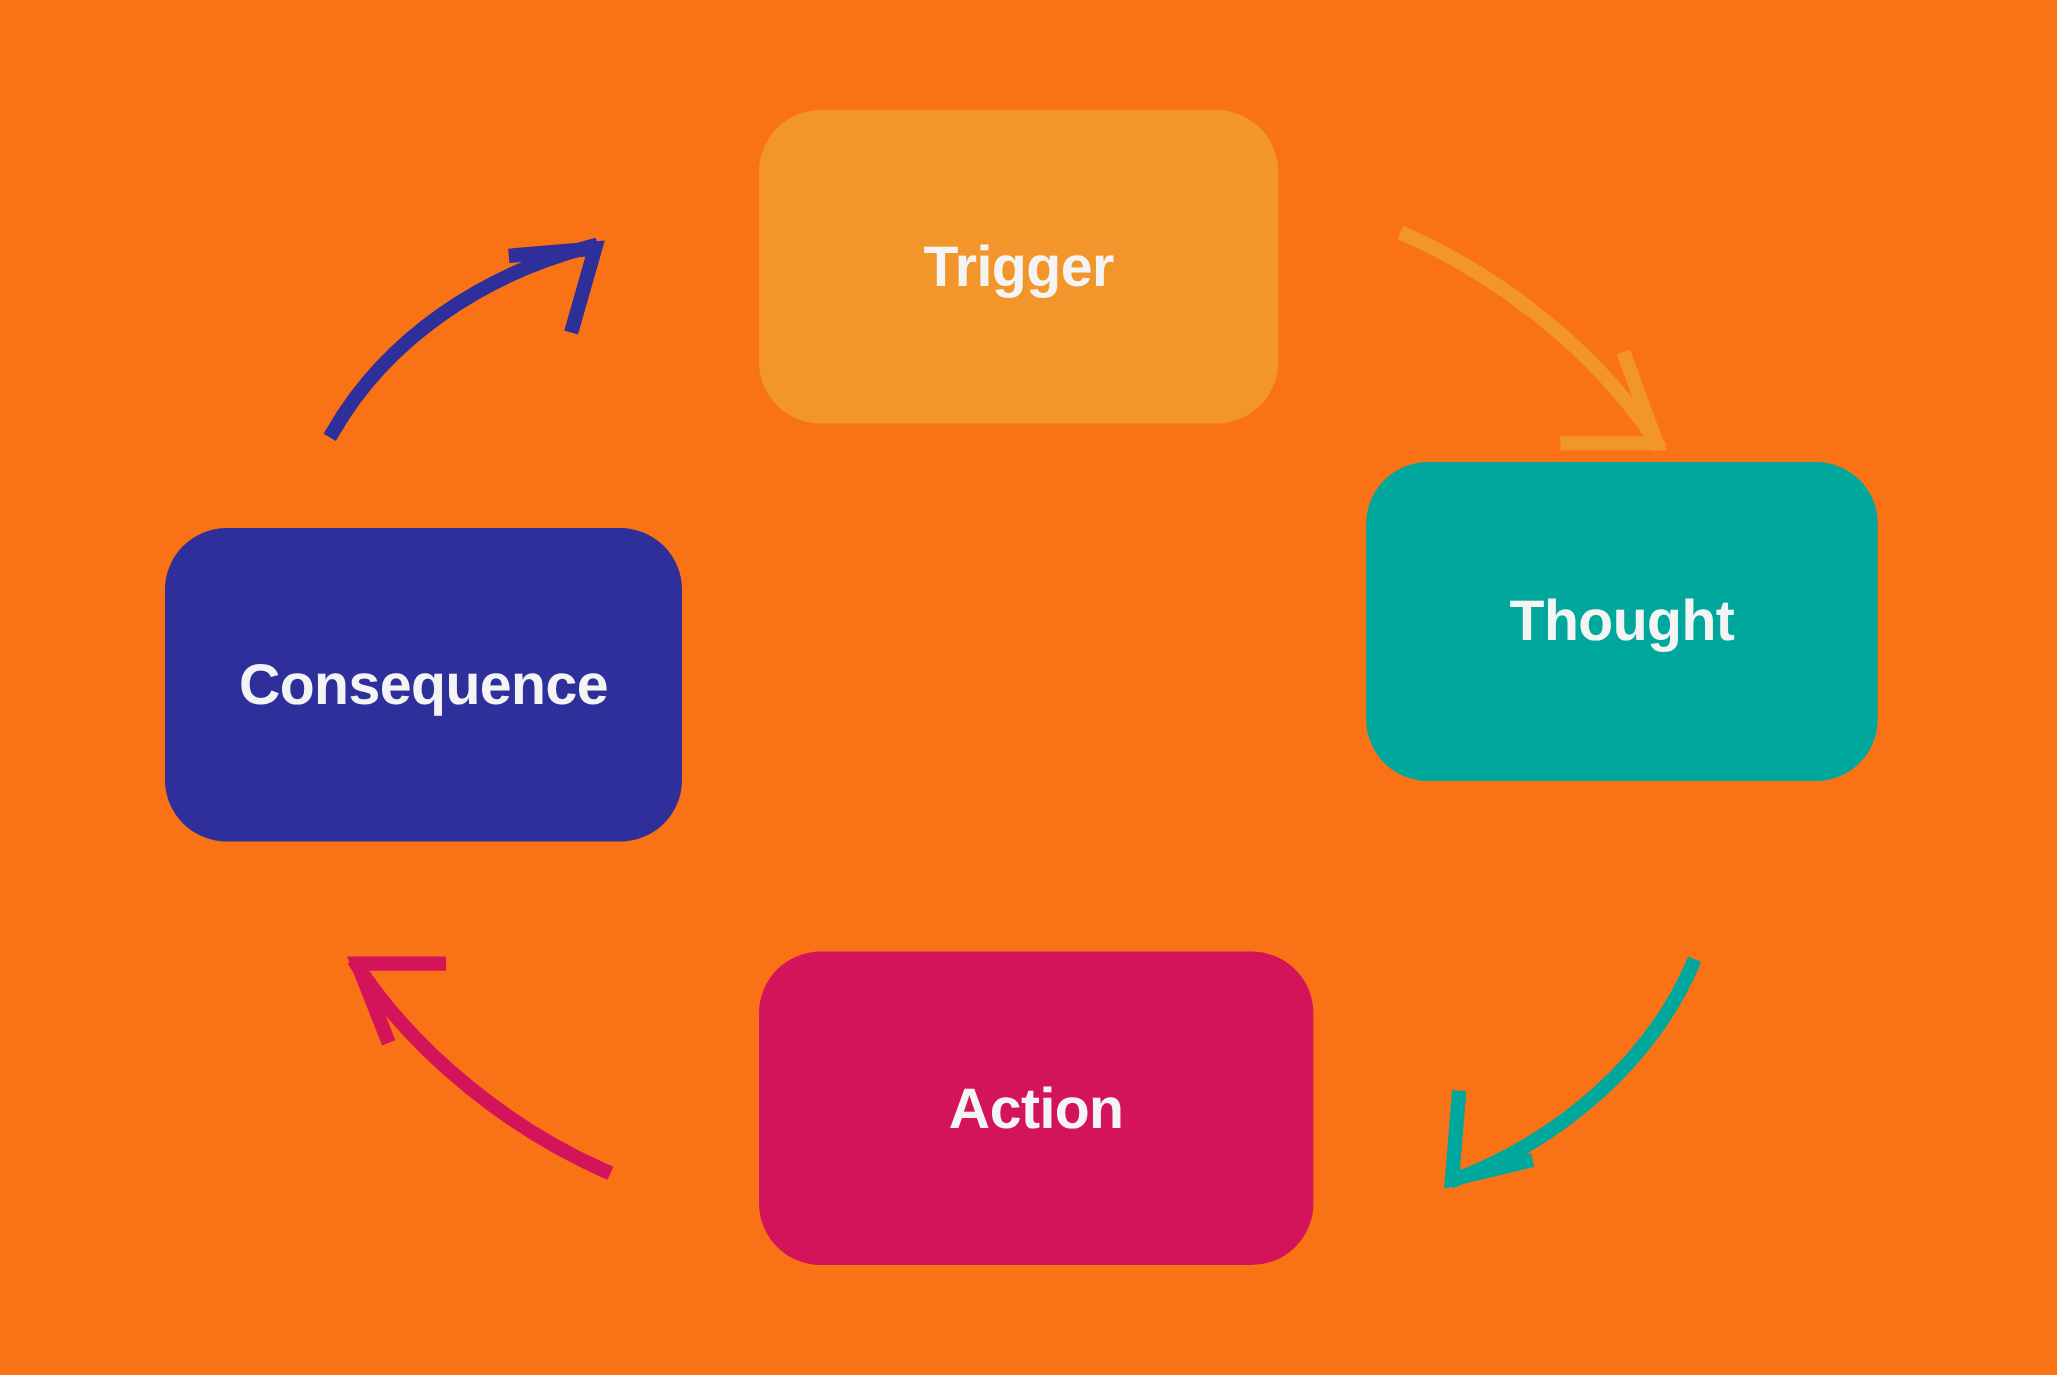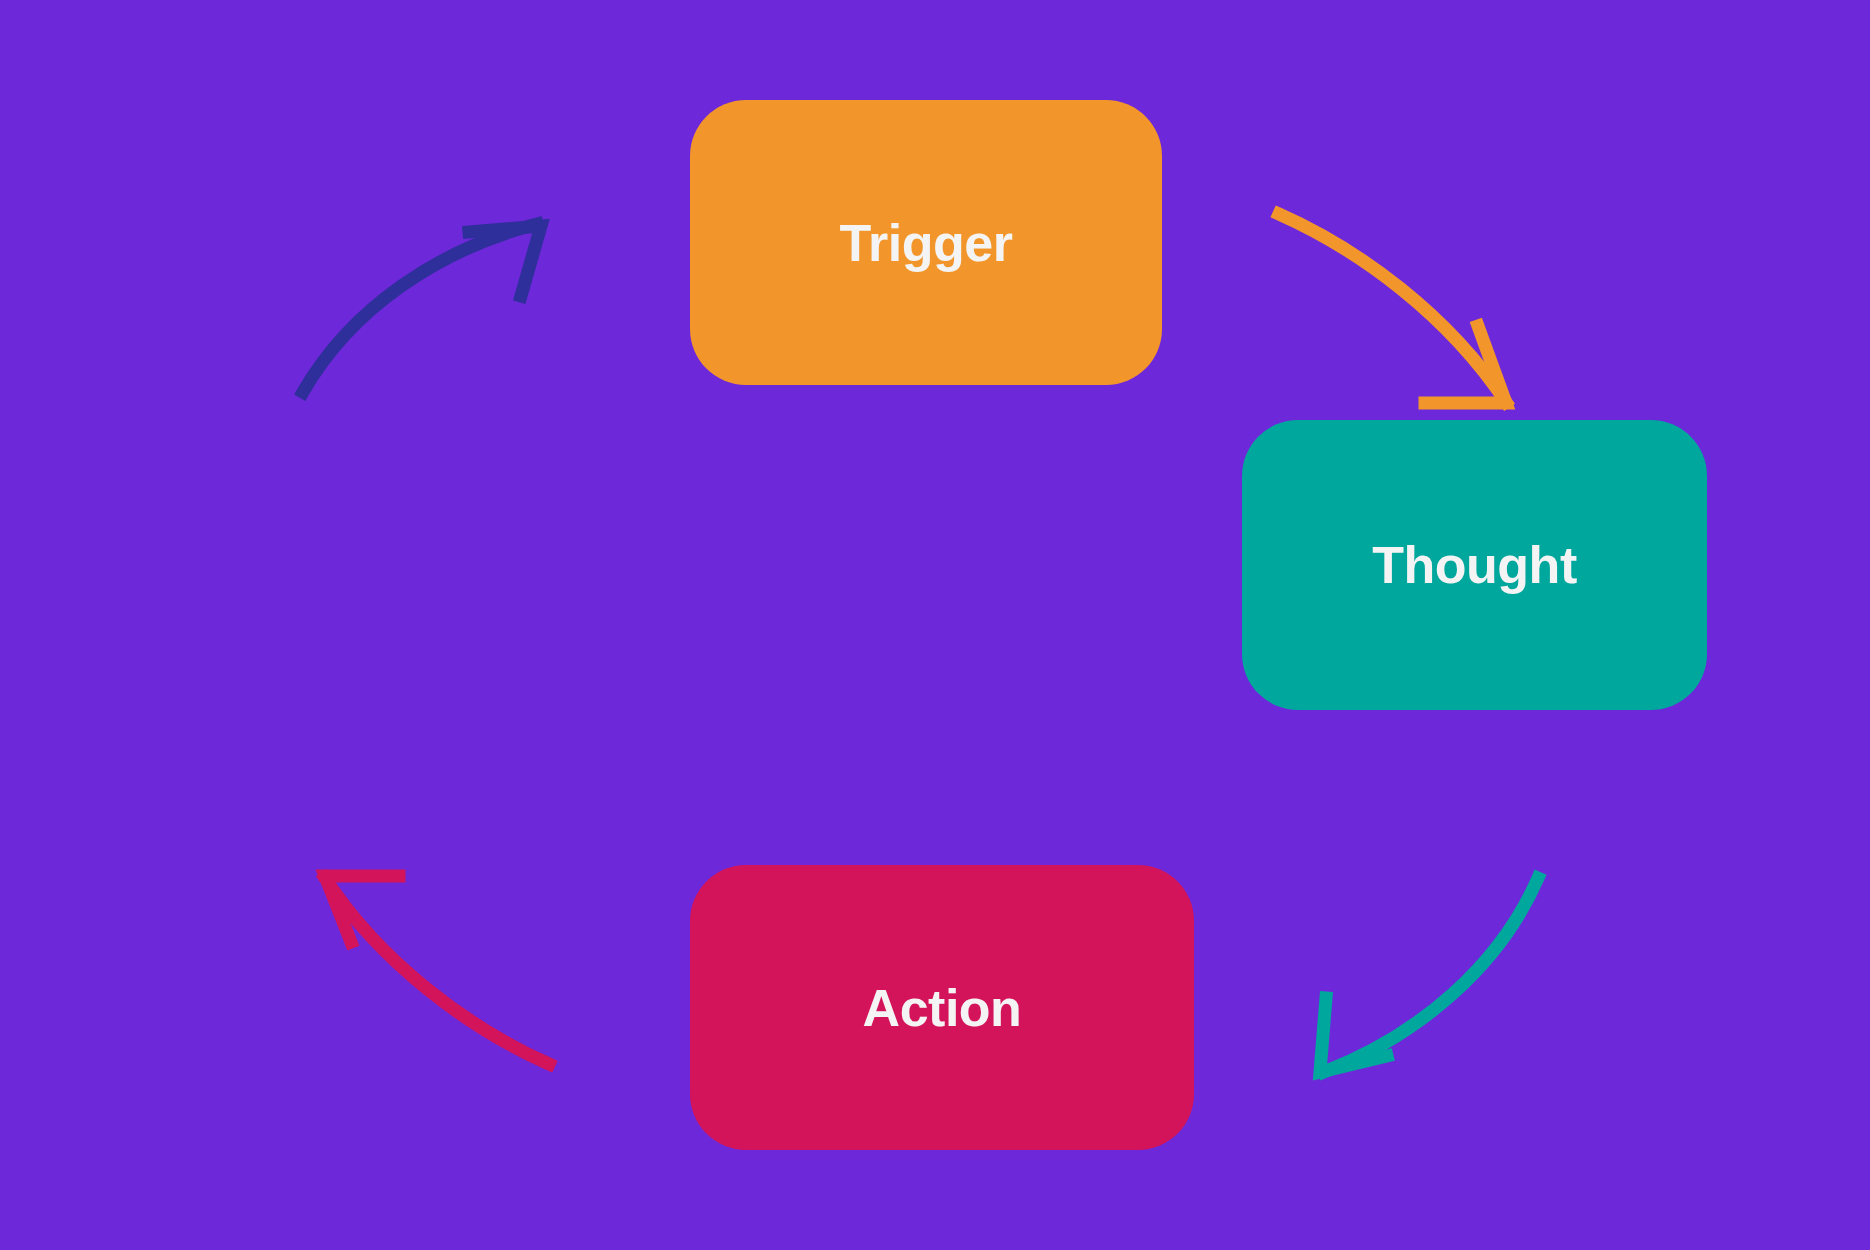--- a/index.html
+++ b/index.html
@@ -45,21 +45,21 @@
   }
   
   #node-trigger     { left: 690px;  top: 100px; width: 472px; height: 285px; }
   #node-thought     { left: 1242px; top: 420px; width: 465px; height: 290px; }
   #node-action      { left: 690px;  top: 865px; width: 504px; height: 285px; }
   #node-consequence { left: 150px;  top: 480px; width: 470px; height: 285px; }
 </style>
 </head>
 <body>
 
-<div id="stage" style="background: #6d28d9;">
+<div id="stage" style="background: #f97316;">
 
   <svg id="cycle-svg" viewBox="0 0 1870 1250" aria-hidden="true">
 
     <g>
       <path d="M 1279 214 C 1360 250 1448 315 1506 402" fill="none" stroke="#F2962B" stroke-width="13" stroke-linecap="square" stroke-linejoin="miter"></path>
       <path d="M 1425 403 L 1506 403 L 1478 326" fill="none" stroke="#F2962B" stroke-width="13" stroke-linecap="square" stroke-linejoin="miter"></path>
     </g>
 
     <g>
       <path d="M 1538 878 C 1500 965 1420 1035 1324 1072" fill="none" stroke="#00A79D" stroke-width="13" stroke-linecap="square" stroke-linejoin="miter"></path>
@@ -83,14 +83,17 @@
   </div>
 
   <div class="node-box" id="node-thought" style="background: rgb(0, 167, 157);">
     <span class="node-label" style="color: rgb(244, 244, 244);">Thought</span>
   </div>
 
   <div class="node-box" id="node-action" style="background: rgb(212, 20, 90);">
     <span class="node-label" style="color: rgb(244, 244, 244);">Action</span>
   </div>
 
+  <div class="node-box" id="node-consequence" style="background: rgb(46, 47, 155);">
+    <span class="node-label" style="color: rgb(244, 244, 244);">Consequence</span>
+  </div>
 
 </div>
 
 </body></html>

